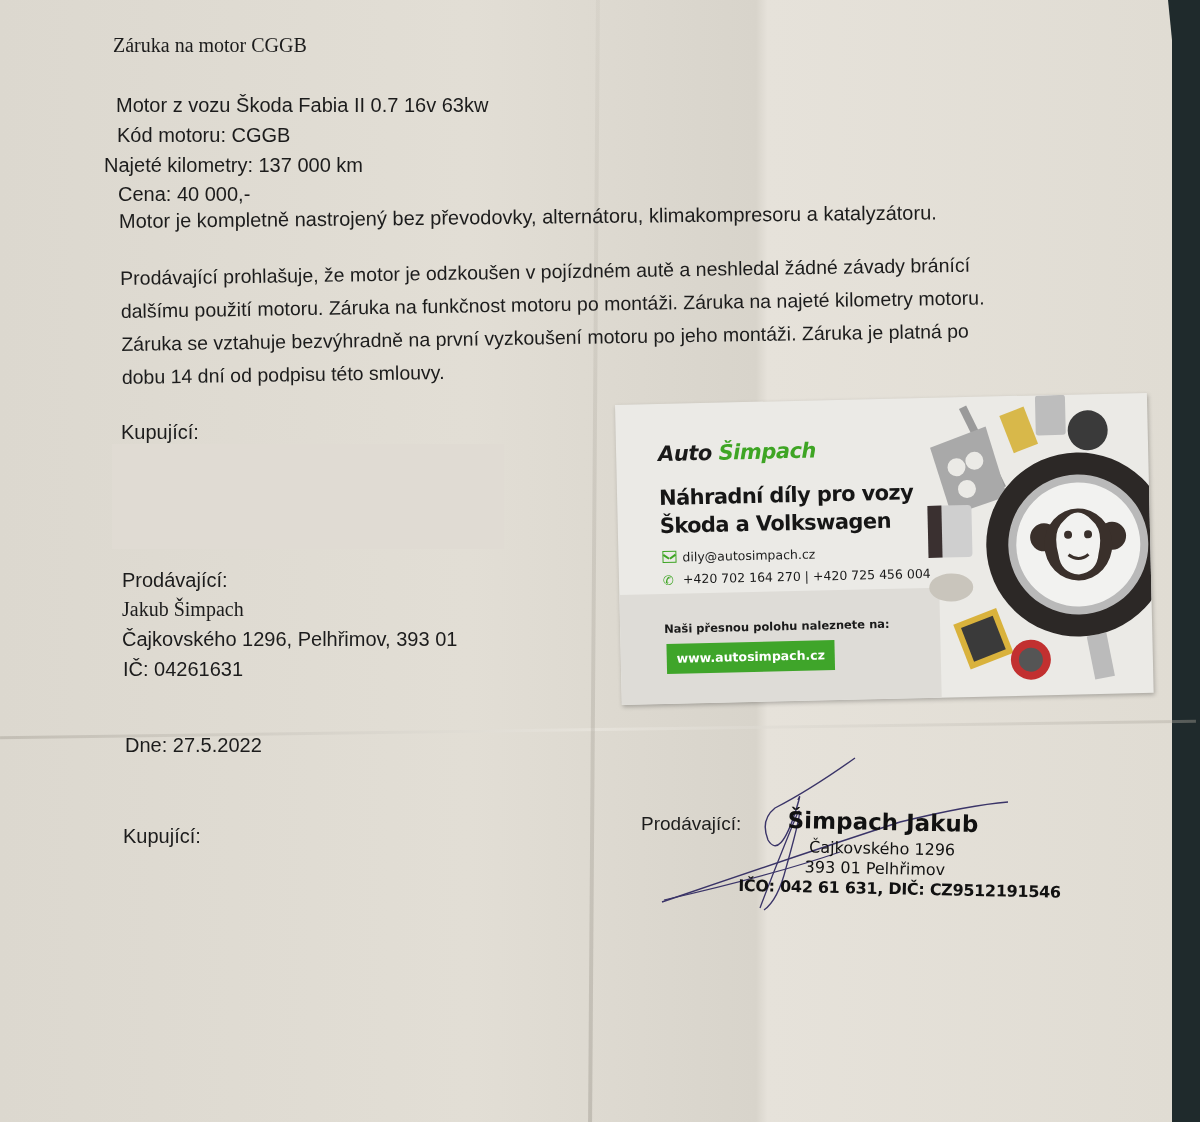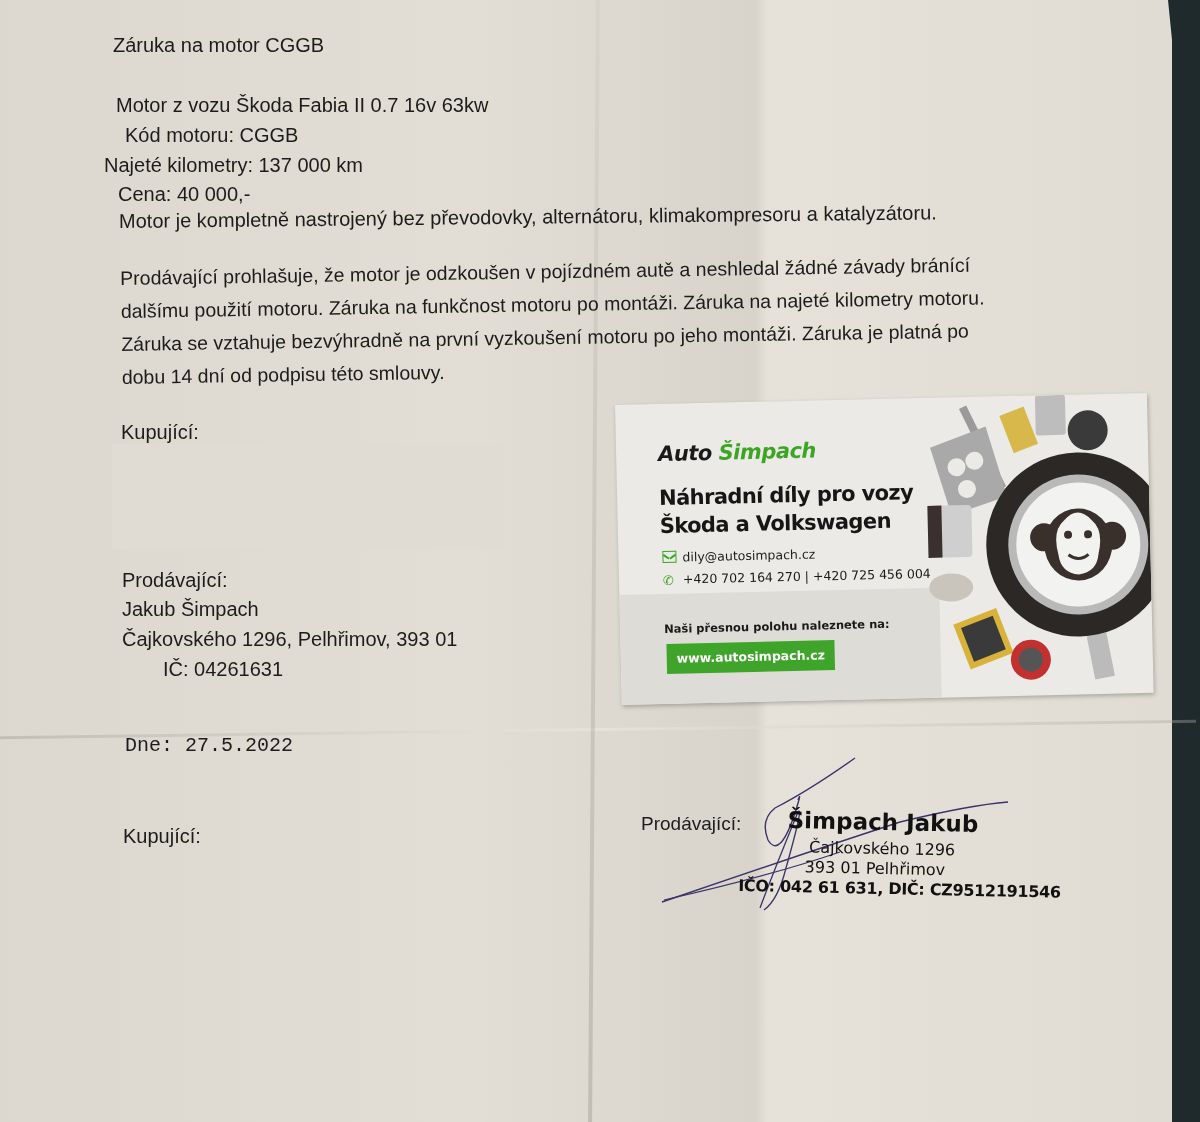--- a/index.html
+++ b/index.html
@@ -17,35 +17,35 @@
     position:absolute; left:0; top:728px; width:1196px; height:3px;
     background: linear-gradient(90deg, rgba(170,165,155,.5), rgba(235,232,225,.6), rgba(170,165,155,.4));
     transform: rotate(-0.8deg);
   }
   .fold-v {
     position:absolute; left:592px; top:0; width:4px; height:1122px;
     background: linear-gradient(180deg, rgba(180,175,165,.15), rgba(160,155,145,.45));
     transform: rotate(0.4deg);
   }
   .txt { position:absolute; color:#1c1c1c; font-size:20px; white-space:nowrap; }
-  .title { left:113px; top:34px; }
+  .title { left:113px; top:34px;font-family:Liberation Serif, serif; }
   .line1 { left:116px; top:94px; }
-  .line2 { left:117px; top:124px;margin-left:8px; }
+  .line2 { left:117px; top:124px; }
   .line3 { left:104px; top:154px; }
   .line4 { left:118px; top:183px; }
   .line5 { left:119px; top:210px; transform:rotate(-0.6deg); transform-origin:left; }
   .para { position:absolute; left:120px; top:262px; width:960px; font-size:19.5px; line-height:33px; color:#1c1c1c; transform:rotate(-0.9deg); transform-origin:left top; }
   .para span { display:block; white-space:nowrap; }
   .buyer-label { left:121px; top:421px; }
   .redact { position:absolute; left:112px; top:444px; width:392px; height:105px; background:#e0dbd3; }
   .seller-label { left:122px; top:569px; }
-  .seller-name { left:122px; top:598px; }
+  .seller-name { left:122px; top:598px;font-family:Liberation Serif, serif; }
   .seller-addr { left:122px; top:628px; }
-  .seller-ic { left:123px; top:658px;margin-left:40px; }
-  .date { left:125px; top:734px;font-family:Liberation Mono, monospace; }
+  .seller-ic { left:123px; top:658px; }
+  .date { left:125px; top:734px; }
   .buyer2 { left:123px; top:825px; }
   .seller2 { left:641px; top:813px; font-size:19px; }
 
   .card {
     position:absolute; left:615px; top:405px; width:532px; height:300px;
     background:#ebeae6; transform:rotate(-1.3deg); transform-origin:left top;
     box-shadow: 1px 2px 4px rgba(0,0,0,.25);
     overflow:hidden;
   }
   .card-band { position:absolute; left:0; top:190px; width:320px; height:110px; background:#dedcd7; }

